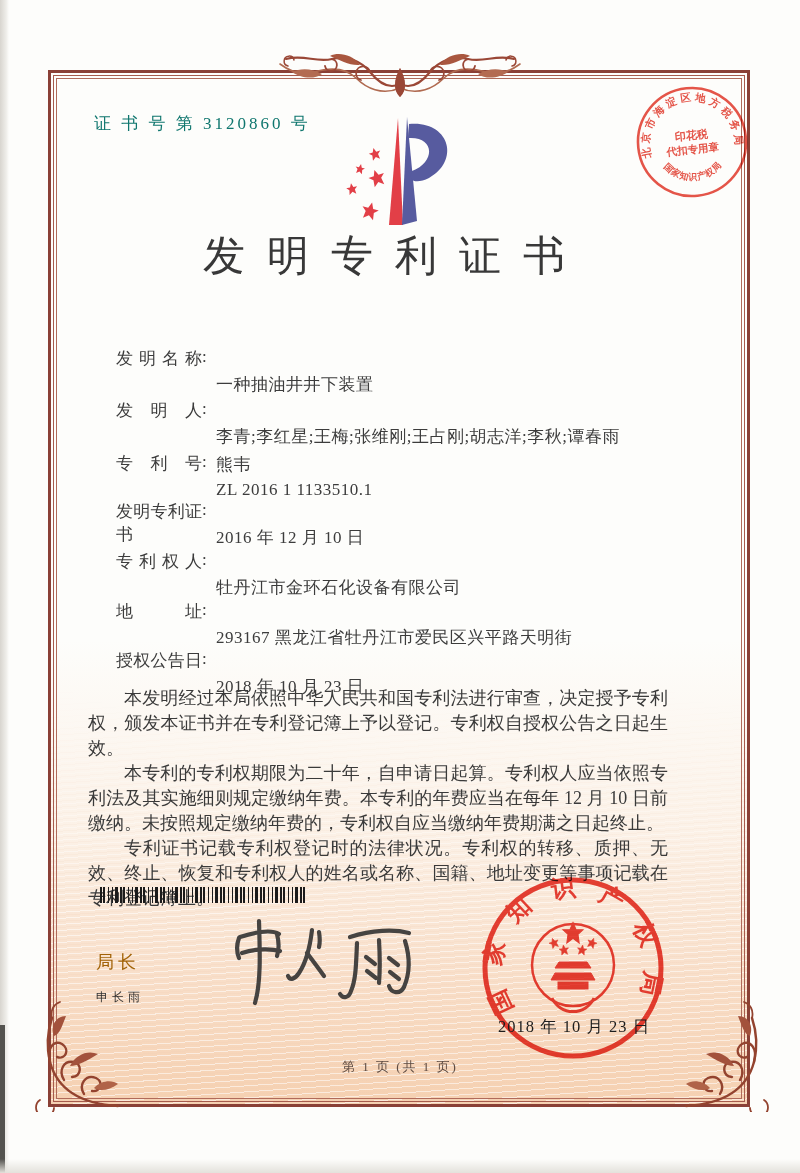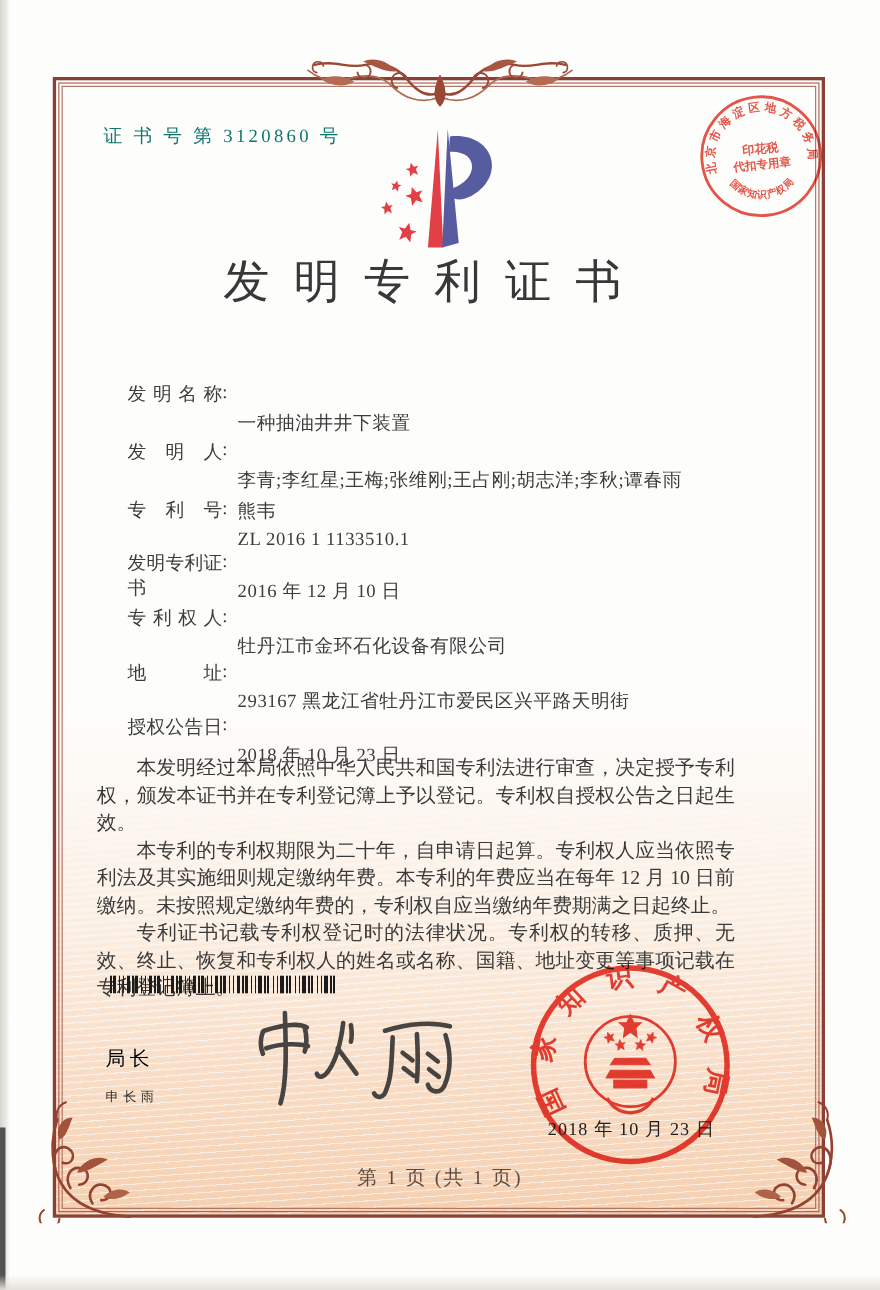--- a/index.html
+++ b/index.html
@@ -60,34 +60,34 @@
 
   .barcode { position:absolute; left:100px; top:887px; width:208px; height:16px;
     background:
      repeating-linear-gradient(90deg,
        #1b1b1b 0 2px, rgba(0,0,0,0) 2px 3px,
        #1b1b1b 3px 5px, rgba(0,0,0,0) 5px 8px,
        #1b1b1b 8px 9px, rgba(0,0,0,0) 9px 12px,
        #1b1b1b 12px 13px, rgba(0,0,0,0) 13px 15px,
        #1b1b1b 15px 18px, rgba(0,0,0,0) 18px 20px); }
 
-  .director-title { position:absolute; left:96px; top:950px; font-size:18px; letter-spacing:4px; color:#000000; }
+  .director-title { position:absolute; left:96px; top:950px; font-size:18px; letter-spacing:4px; color:#a16207; }
   .director-name  { position:absolute; left:96px; top:989px; font-size:12px; letter-spacing:4px; color:#2f2f2f; }
 
   .signature { position:absolute; left:222px; top:913px; }
 
   .main-seal { position:absolute; left:478px; top:873px; mix-blend-mode:multiply; opacity:0.95; }
   .seal-date { position:absolute; left:498px; top:1016px; font-size:16.5px; color:#1d1d1d;
     letter-spacing:1px; z-index:5; }
 
   .tax-seal { position:absolute; left:634px; top:84px; transform:rotate(-6deg);
     mix-blend-mode:multiply; opacity:0.92; }
 
   .footer-page { position:absolute; left:0; top:1058px; width:800px; text-align:center;
-    font-size:18px; color:#5d4b42; letter-spacing:2px; }
+    font-size:13px; color:#5d4b42; letter-spacing:2px; }
 
   .ornament-top { position:absolute; left:272px; top:40px; }
   .corner-left { position:absolute; left:24px; top:996px; }
   .corner-right { position:absolute; left:684px; top:996px; transform:scaleX(-1); }
 
   svg text { font-family:"Liberation Serif","DejaVu Serif",serif; }
 </style>
 </head>
 <body>
 

